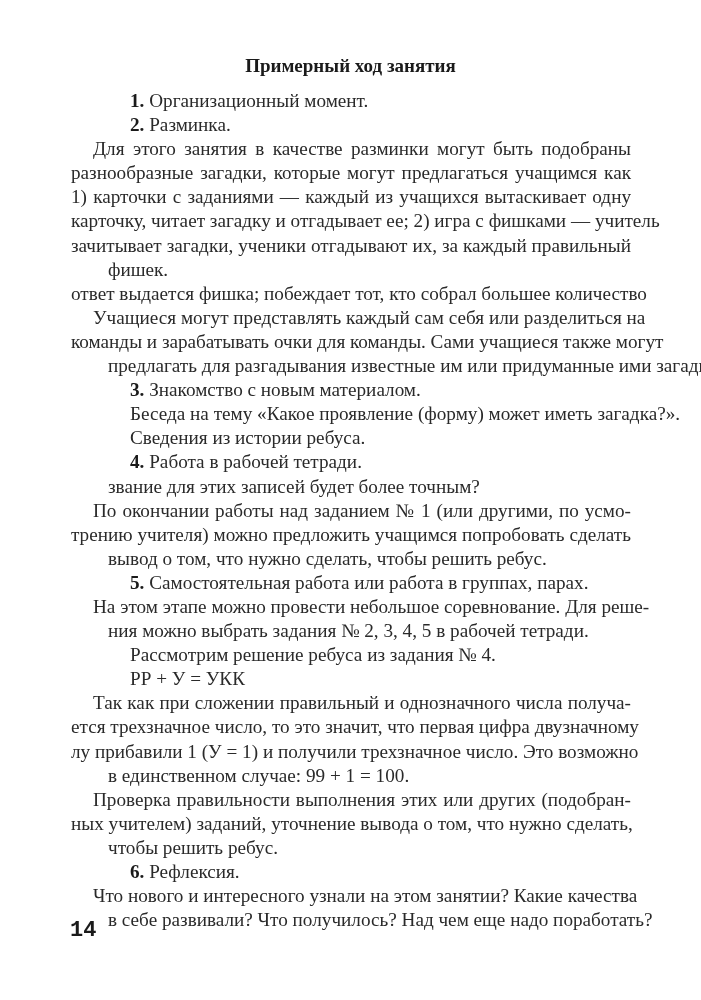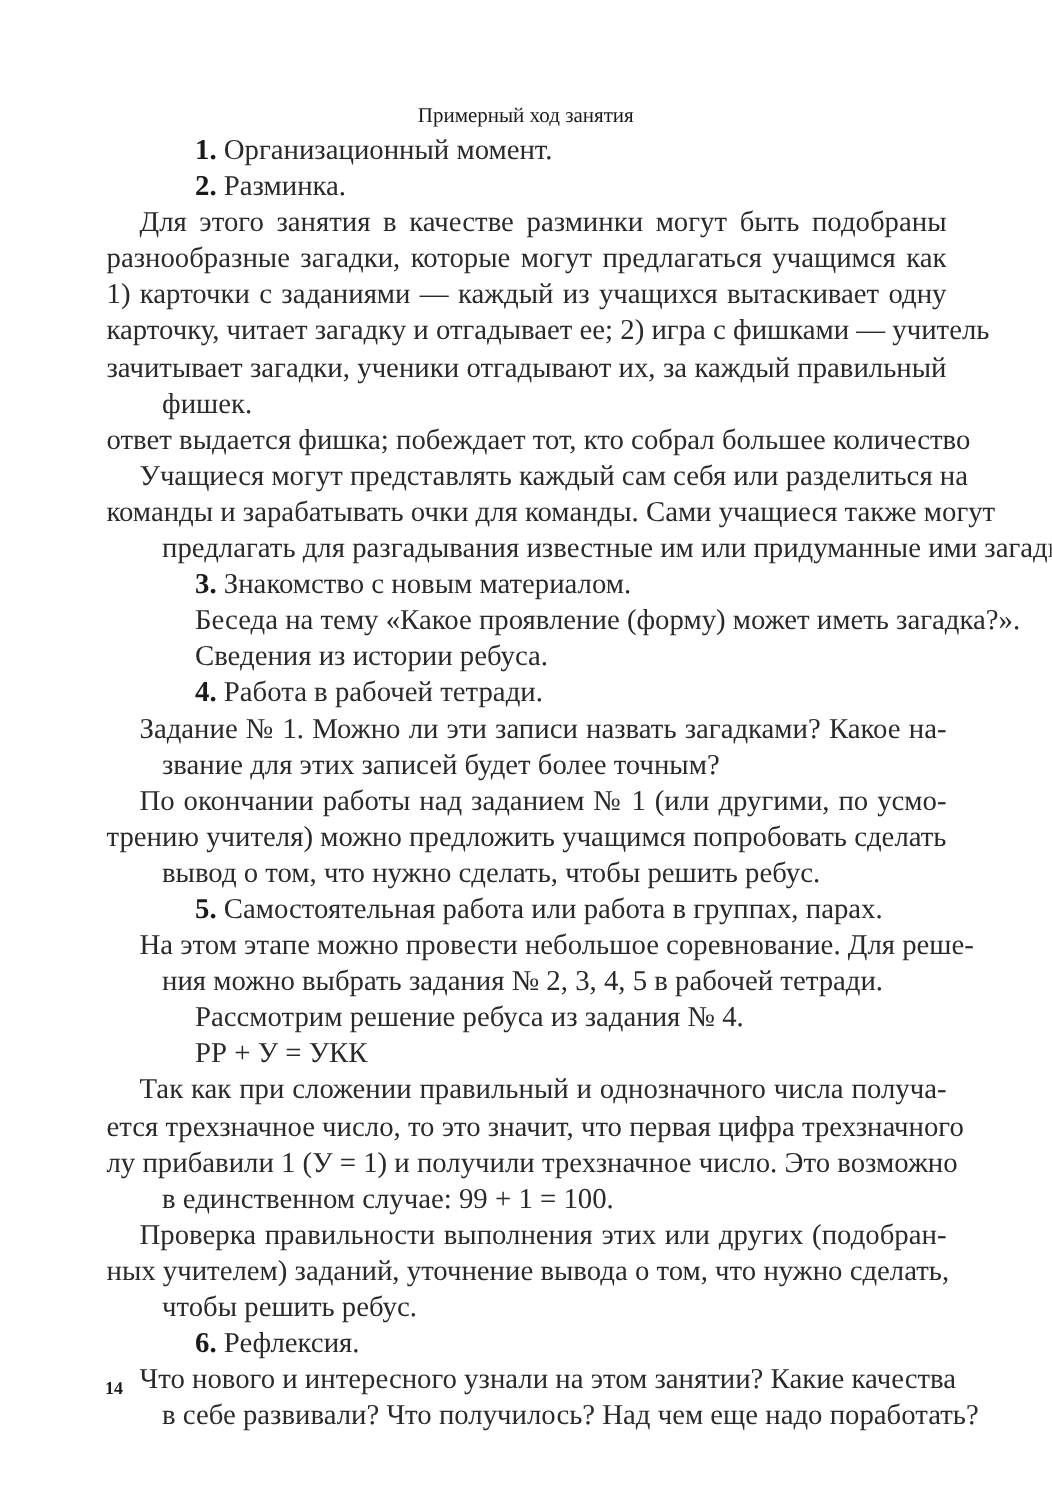--- a/index.html
+++ b/index.html
@@ -3,39 +3,39 @@
 <meta charset="utf-8">
 <style>
   html, body { margin: 0; padding: 0; background: #ffffff; }
   body { width: 701px; height: 1000px; position: relative; overflow: hidden; }
   .page {
     position: absolute; left: 0; top: 0; width: 701px; height: 1000px;
     font-family: "Liberation Serif", "DejaVu Serif", serif;
     color: #2a2a2a;
   }
   .title {
-    position: absolute; left: 0; width: 701px; top: 66px;
-    text-align: center; font-weight: normal; font-size: 14px; line-height: 24px;
+    position: absolute; left: 0; width: 701px; top: 54px;
+    text-align: center; font-weight: bold; font-size: 19px; line-height: 24px;
     color: #1a1a1a;
   }
   .body-text {
     position: absolute; left: 71px; top: 89px; width: 560px;
     font-size: 19.2px; line-height: 24.1px;
   }
   .line {
     display: block; height: 24.1px; white-space: nowrap;
     text-align: justify; text-align-last: justify;
   }
   .line.last { text-align-last: left; margin-left: 37px; }
   .line.indent { padding-left: 22px; }
   .num { font-weight: bold; color: #1a1a1a; }
   .page-number {
     position: absolute; left: 70px; top: 918px;
-    font-family: Liberation Serif, serif;
-    font-weight: bold; font-size: 12px; color: #1a1a1a;
+    font-family: Liberation Mono, monospace;
+    font-weight: bold; font-size: 22px; color: #1a1a1a;
   }
 </style>
 </head>
 <body>
 
 <div class="page">
   <div class="title">Примерный ход занятия</div>
   <div class="body-text" id="body-text">
       <span class="line indent last"><span class="num">1.</span><span> Организационный момент.</span></span>
       <span class="line indent last"><span class="num">2.</span><span> Разминка.</span></span>
@@ -46,32 +46,31 @@
       <span class="line"><span>зачитывает загадки, ученики отгадывают их, за каждый правильный</span></span>
       <span class="line last"><span>фишек.</span></span>
       <span class="line"><span>ответ выдается фишка; побеждает тот, кто собрал большее количество</span></span>
       <span class="line indent"><span>Учащиеся могут представлять каждый сам себя или разделиться на</span></span>
       <span class="line"><span>команды и зарабатывать очки для команды. Сами учащиеся также могут</span></span>
       <span class="line last"><span>предлагать для разгадывания известные им или придуманные ими загадки.</span></span>
       <span class="line indent last"><span class="num">3.</span><span> Знакомство с новым материалом.</span></span>
       <span class="line indent last"><span>Беседа на тему «Какое проявление (форму) может иметь загадка?».</span></span>
       <span class="line indent last"><span>Сведения из истории ребуса.</span></span>
       <span class="line indent last"><span class="num">4.</span><span> Работа в рабочей тетради.</span></span>
-      <span class="line indent"><span>Задание № 1. Можно ли эти записи назвать загадками? Какое на-</span></span>
       <span class="line last"><span>звание для этих записей будет более точным?</span></span>
       <span class="line indent"><span>По окончании работы над заданием № 1 (или другими, по усмо-</span></span>
       <span class="line"><span>трению учителя) можно предложить учащимся попробовать сделать</span></span>
       <span class="line last"><span>вывод о том, что нужно сделать, чтобы решить ребус.</span></span>
       <span class="line indent last"><span class="num">5.</span><span> Самостоятельная работа или работа в группах, парах.</span></span>
       <span class="line indent"><span>На этом этапе можно провести небольшое соревнование. Для реше-</span></span>
       <span class="line last"><span>ния можно выбрать задания № 2, 3, 4, 5 в рабочей тетради.</span></span>
       <span class="line indent last"><span>Рассмотрим решение ребуса из задания № 4.</span></span>
       <span class="line indent last"><span>РР + У = УКК</span></span>
       <span class="line indent"><span>Так как при сложении правильный и однозначного числа получа-</span></span>
-      <span class="line"><span>ется трехзначное число, то это значит, что первая цифра трехзначного</span></span>
+      <span class="line"><span>ется трехзначное число, то это значит, что первая цифра двузначному</span></span>
       <span class="line"><span>лу прибавили 1 (У = 1) и получили трехзначное число. Это возможно</span></span>
       <span class="line last"><span>в единственном случае: 99 + 1 = 100.</span></span>
       <span class="line indent"><span>Проверка правильности выполнения этих или других (подобран-</span></span>
       <span class="line"><span>ных учителем) заданий, уточнение вывода о том, что нужно сделать,</span></span>
       <span class="line last"><span>чтобы решить ребус.</span></span>
       <span class="line indent last"><span class="num">6.</span><span> Рефлексия.</span></span>
       <span class="line indent"><span>Что нового и интересного узнали на этом занятии? Какие качества</span></span>
       <span class="line last"><span>в себе развивали? Что получилось? Над чем еще надо поработать?</span></span>
     </div>
   <div class="page-number">14</div>

